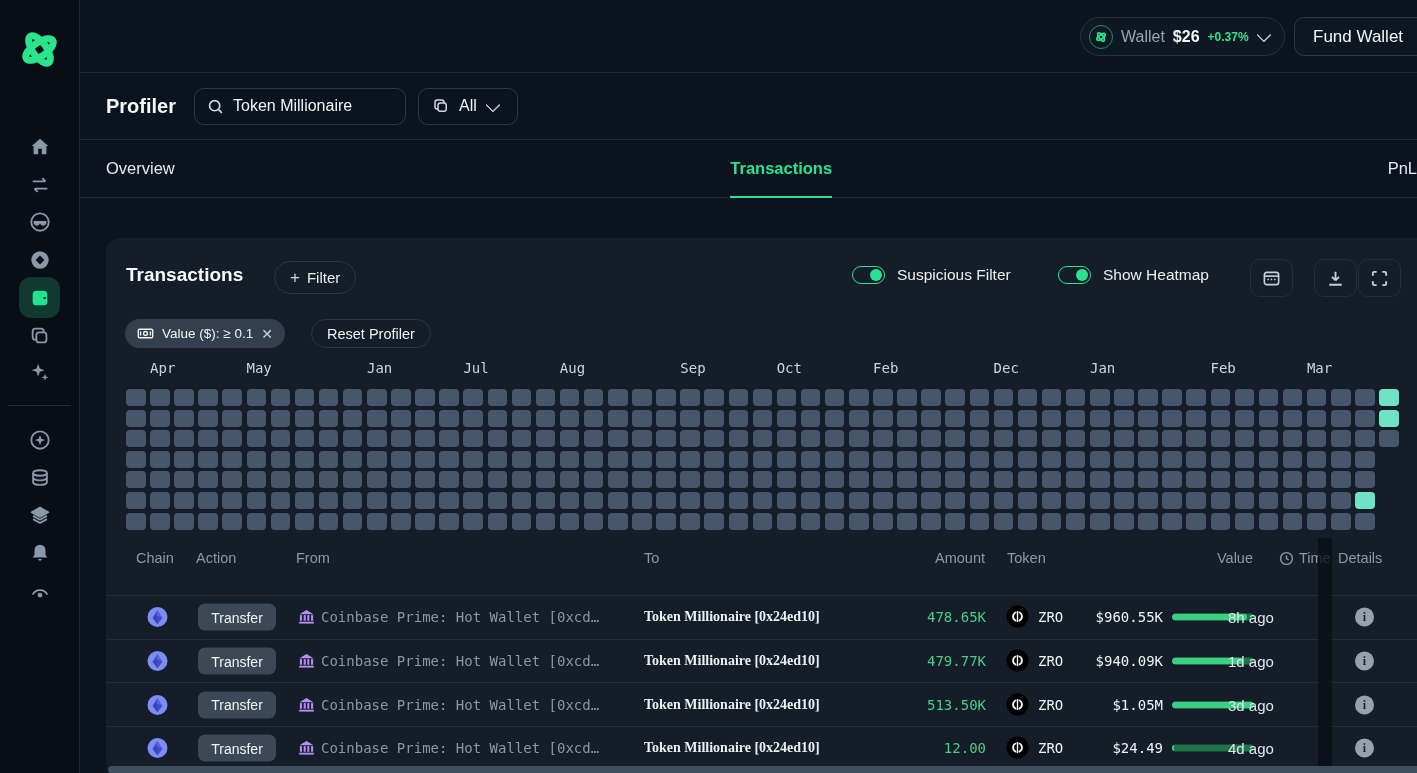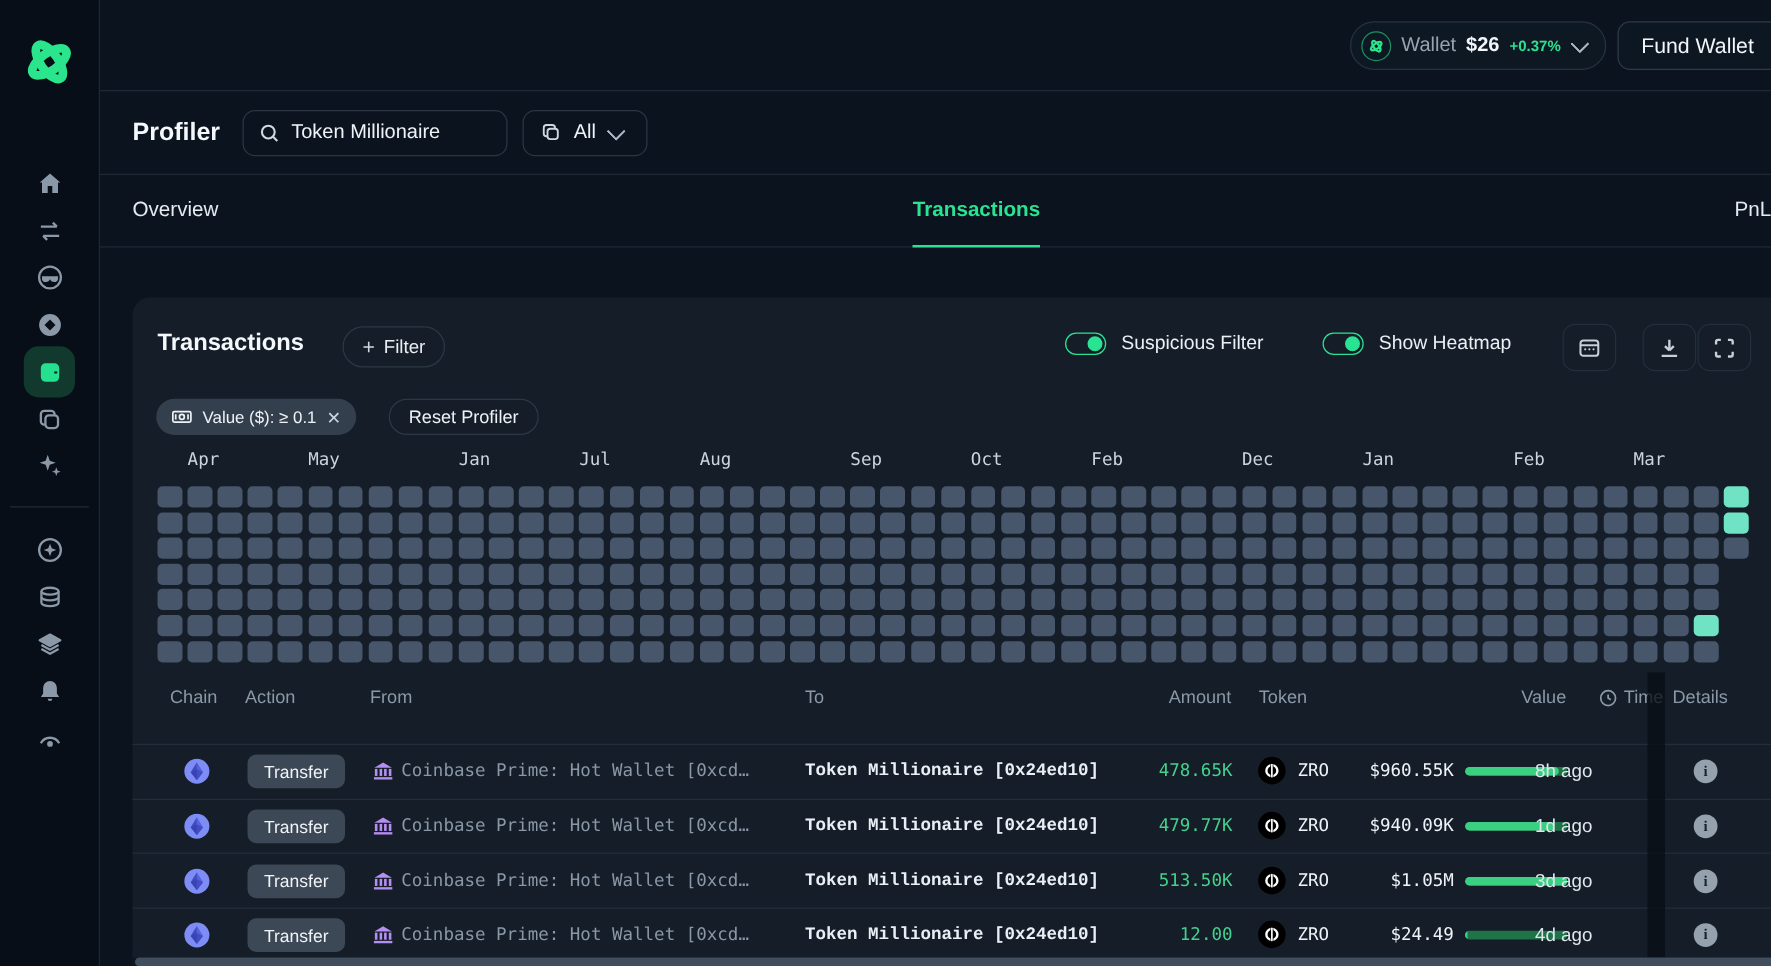--- a/index.html
+++ b/index.html
@@ -84,21 +84,21 @@
   .thead { position:absolute; left:0; top:310px; right:0; height:26px; font-size:14.5px; color:#8b98a7; }
   .th { position:absolute; top:2px; }
   .th.r { text-align:right; }
   .trows { position:absolute; left:0; top:357px; right:0; }
   .trow { position:relative; height:43.7px; border-top:1px solid #222e3a; cursor:pointer; }
   .cell { position:absolute; top:50%; transform:translateY(-50%); white-space:nowrap; }
   .badge { left:92px; width:78px; height:27px; background:#3c4856; border-radius:7px; color:#f0f4f8;
     font-size:14px; display:flex; align-items:center; justify-content:center; }
   .from-txt { left:215px; width:316px; overflow:hidden; font-family:"DejaVu Sans Mono", monospace;
     font-size:14px; color:#8a97a6; }
-  .to-txt { left:538px; font-family:Liberation Mono, monospace; font-size:14px; color:#e9eff5; font-weight:bold; }
+  .to-txt { left:538px; font-family:Liberation Serif, serif; font-size:14px; color:#e9eff5; font-weight:bold; }
   .amt { left:760px; width:120px; text-align:right; font-family:"DejaVu Sans Mono", monospace; font-size:14px; color:#45d08c; }
   .tok-ic { left:900px; width:24px; height:24px; }
   .tok-lbl { left:932px; font-family:"DejaVu Sans Mono", monospace; font-size:14px; color:#eef3f8; }
   .val { left:940px; width:117px; text-align:right; font-family:"DejaVu Sans Mono", monospace; font-size:14px; color:#eef3f8; }
   .bar { left:1066px; width:82px; height:7px; border-radius:4px; background:#1e7448; overflow:hidden; }
   .bar .fill { height:100%; background:#3bcf82; border-radius:4px; }
   .time { left:1122px; font-size:15px; color:#dfe6ec; }
   .info { left:1249px; width:19px; height:19px; border-radius:50%; background:#95a1ad; color:#1b242e;
     font-size:12px; font-weight:bold; display:flex; align-items:center; justify-content:center;
     font-family:"Liberation Serif", serif; cursor:pointer; }

